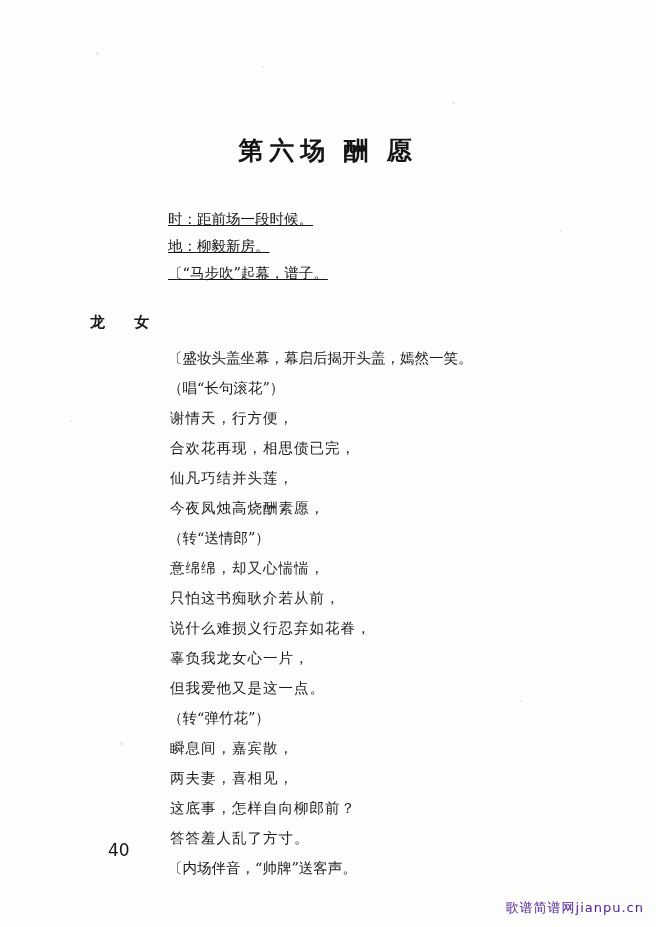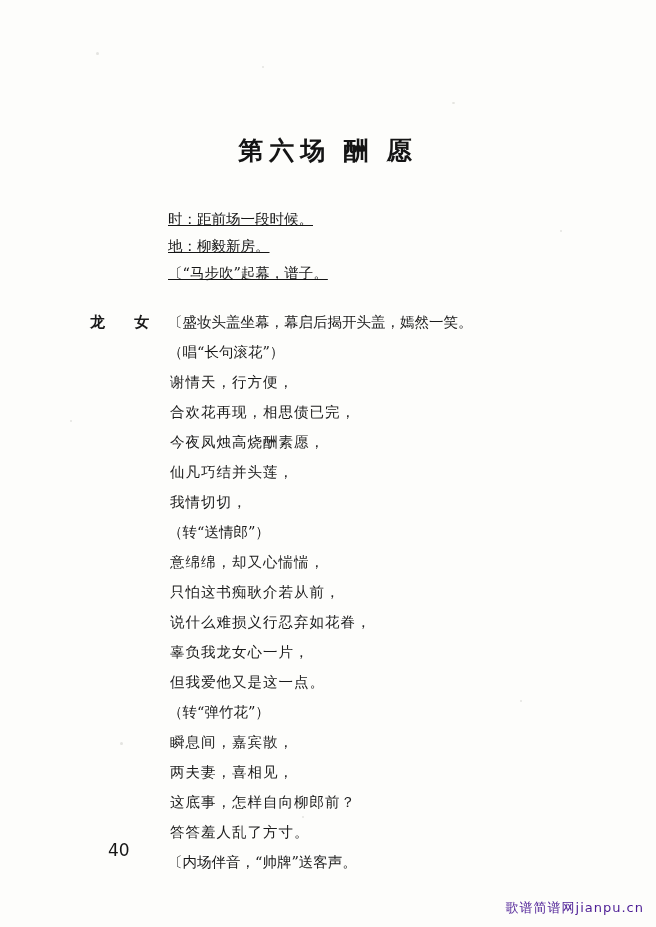--- a/index.html
+++ b/index.html
@@ -65,20 +65,21 @@
   }
   .role-name {
     width: 78px;
     flex: none;
     font-weight: bold;
     letter-spacing: 12px;
     font-size: 15px;
   }
   .role-text {
     flex: 1;
+    margin-top: 36px;
   }
   .tune {
     margin-left: 78px;
   }
   .lyric {
     margin-left: 80px;
     letter-spacing: 1px;
   }
   .stage-dir {
     margin-left: 78px;
@@ -126,23 +127,22 @@
   <div class="role-block">
 
     <div class="role-line">
       <div class="role-name">龙  女</div>
       <div class="role-text">〔盛妆头盖坐幕，幕启后揭开头盖，嫣然一笑。</div>
     </div>
 
     <div class="tune">（唱“长句滚花”）</div>
     <div class="lyric">谢情天，行方便，</div>
     <div class="lyric">合欢花再现，相思债已完，</div>
+    <div class="lyric">仙凡巧结并头莲，</div>
     <div class="lyric">今夜凤烛高烧酬素愿，</div>
-    <div class="lyric">仙凡巧结并头莲，</div>
-    <div class="lyric">我情切切，</div>
 
     <div class="tune">（转“送情郎”）</div>
     <div class="lyric">意绵绵，却又心惴惴，</div>
     <div class="lyric">只怕这书痴耿介若从前，</div>
     <div class="lyric">说什么难损义行忍弃如花眷，</div>
     <div class="lyric">辜负我龙女心一片，</div>
     <div class="lyric">但我爱他又是这一点。</div>
 
     <div class="tune">（转“弹竹花”）</div>
     <div class="lyric">瞬息间，嘉宾散，</div>

